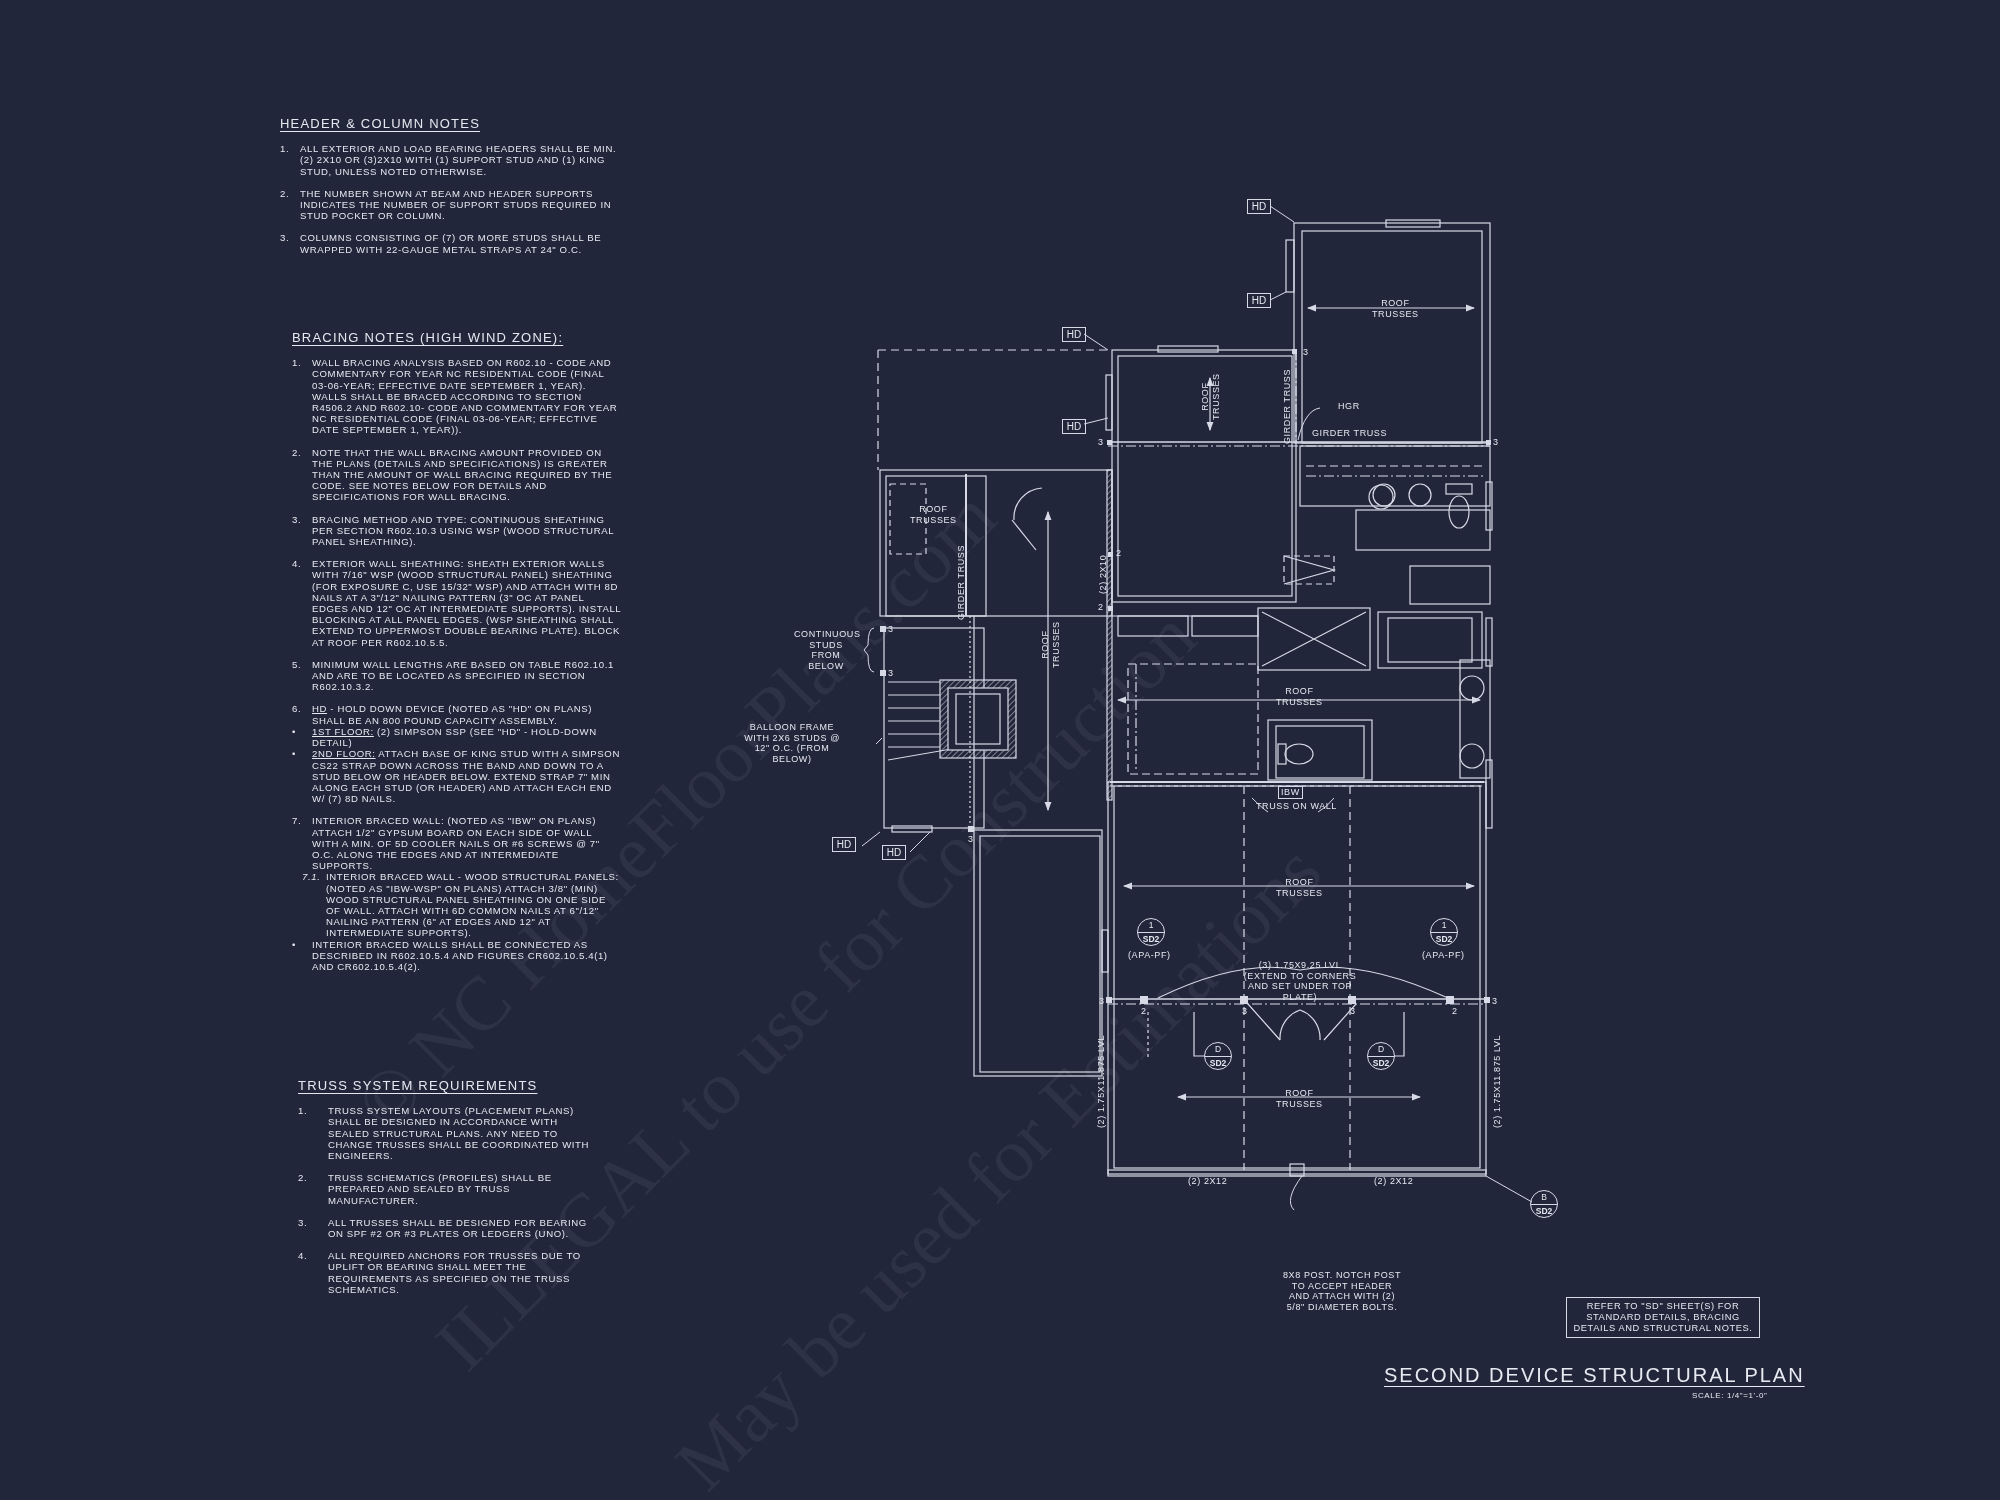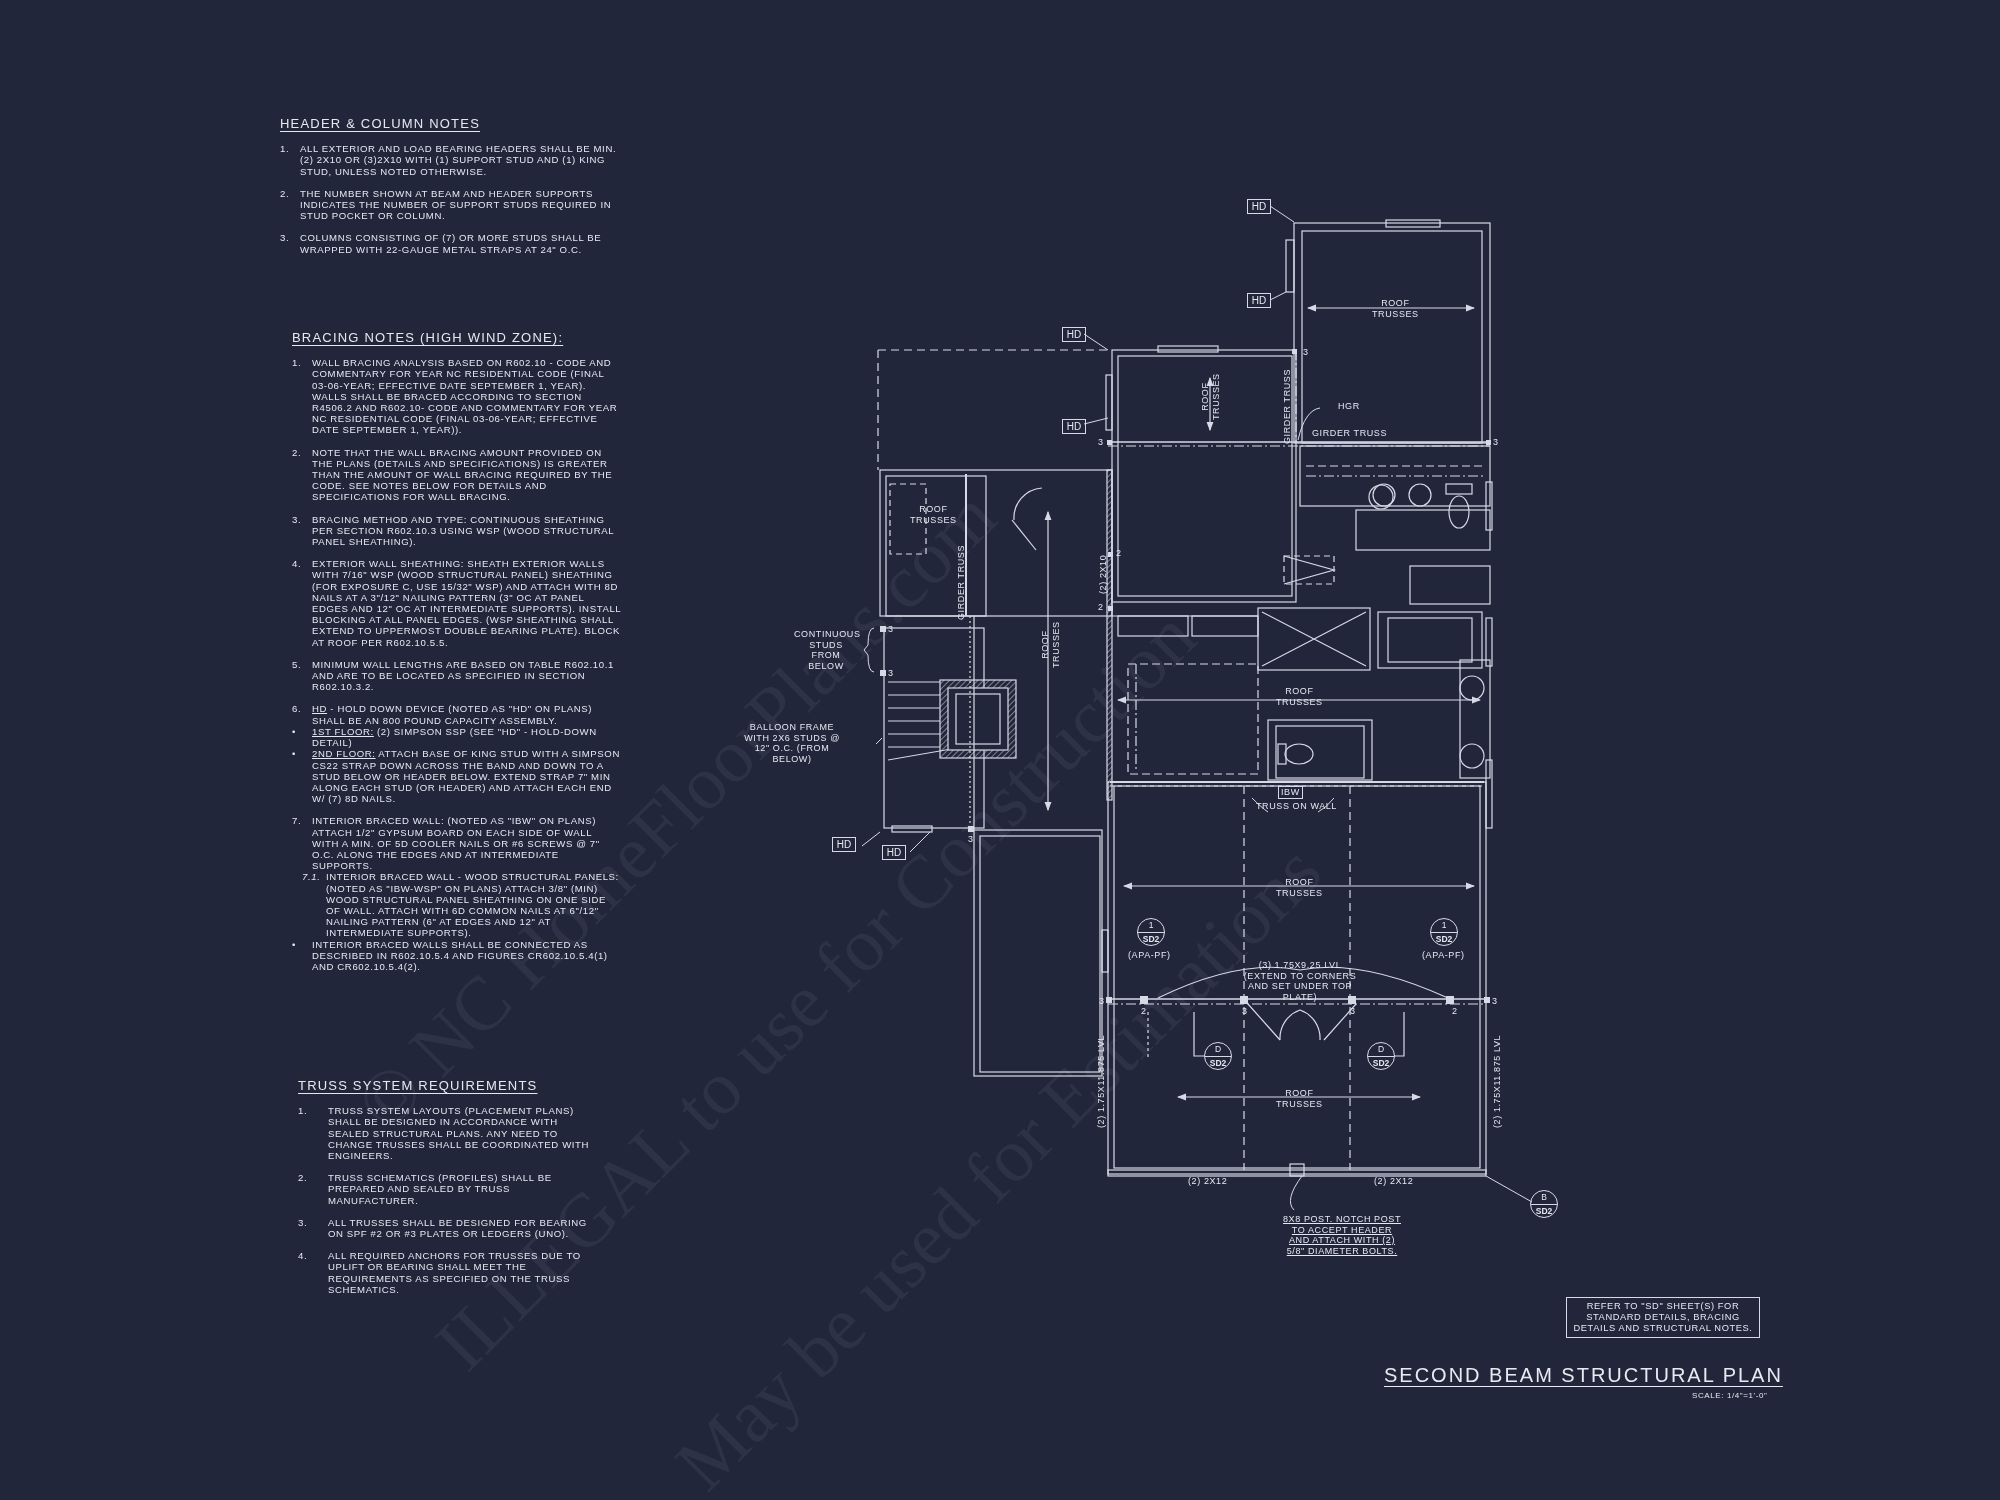--- a/index.html
+++ b/index.html
@@ -320,21 +320,21 @@
 
 <div class="lbl" style="left:794px; top:629px; width:64px; white-space:normal;">CONTINUOUS STUDS FROM BELOW</div>
 <div class="lbl" style="left:742px; top:722px; width:100px; white-space:normal;">BALLOON FRAME WITH 2x6 STUDS @ 12" O.C. (FROM BELOW)</div>
 <div class="lbl" style="left:1256px; top:801px;">TRUSS ON WALL</div>
 <div class="lbl" style="left:1278px; top:786px; border:1px solid #d7dae6; padding:0 2px;">IBW</div>
 <div class="lbl" style="left:1236px; top:960px; width:128px; white-space:normal;">(3) 1.75x9.25 LVL (EXTEND TO CORNERS AND SET UNDER TOP PLATE)</div>
 <div class="lbl vert" style="left:1096px; top:1128px;">(2) 1.75x11.875 LVL</div>
 <div class="lbl vert" style="left:1492px; top:1128px;">(2) 1.75x11.875 LVL</div>
 <div class="lbl" style="left:1188px; top:1176px;">(2) 2x12</div>
 <div class="lbl" style="left:1374px; top:1176px;">(2) 2x12</div>
-<div class="lbl" style="left:1282px; top:1214px; width:120px; white-space:normal;text-decoration:underline;">8x8 POST. NOTCH POST TO ACCEPT HEADER AND ATTACH WITH (2) 5/8" DIAMETER BOLTS.</div>
+<div class="lbl" style="left:1282px; top:1270px; width:120px; white-space:normal;">8x8 POST. NOTCH POST TO ACCEPT HEADER AND ATTACH WITH (2) 5/8" DIAMETER BOLTS.</div>
 <div class="lbl" style="left:1128px; top:950px;">(APA-PF)</div>
 <div class="lbl" style="left:1422px; top:950px;">(APA-PF)</div>
 
 <div class="bub" style="left:1137px; top:918px;">
     <span class="t">1</span>
     <span class="b">SD2</span>
   </div>
 <div class="bub" style="left:1430px; top:918px;">
     <span class="t">1</span>
     <span class="b">SD2</span>
@@ -346,14 +346,14 @@
 <div class="bub" style="left:1367px; top:1042px;">
     <span class="t">D</span>
     <span class="b">SD2</span>
   </div>
 <div class="bub" style="left:1530px; top:1190px;">
     <span class="t">B</span>
     <span class="b">SD2</span>
   </div>
 
 <div class="refbox">REFER TO "SD" SHEET(S) FOR STANDARD DETAILS, BRACING DETAILS AND STRUCTURAL NOTES.</div>
-<div class="title">SECOND BEAM STRUCTURAL PLAN</div>
+<div class="title">SECOND DEVICE STRUCTURAL PLAN</div>
 <div class="scale">SCALE: 1/4"=1'-0"</div>
 
 </body></html>

